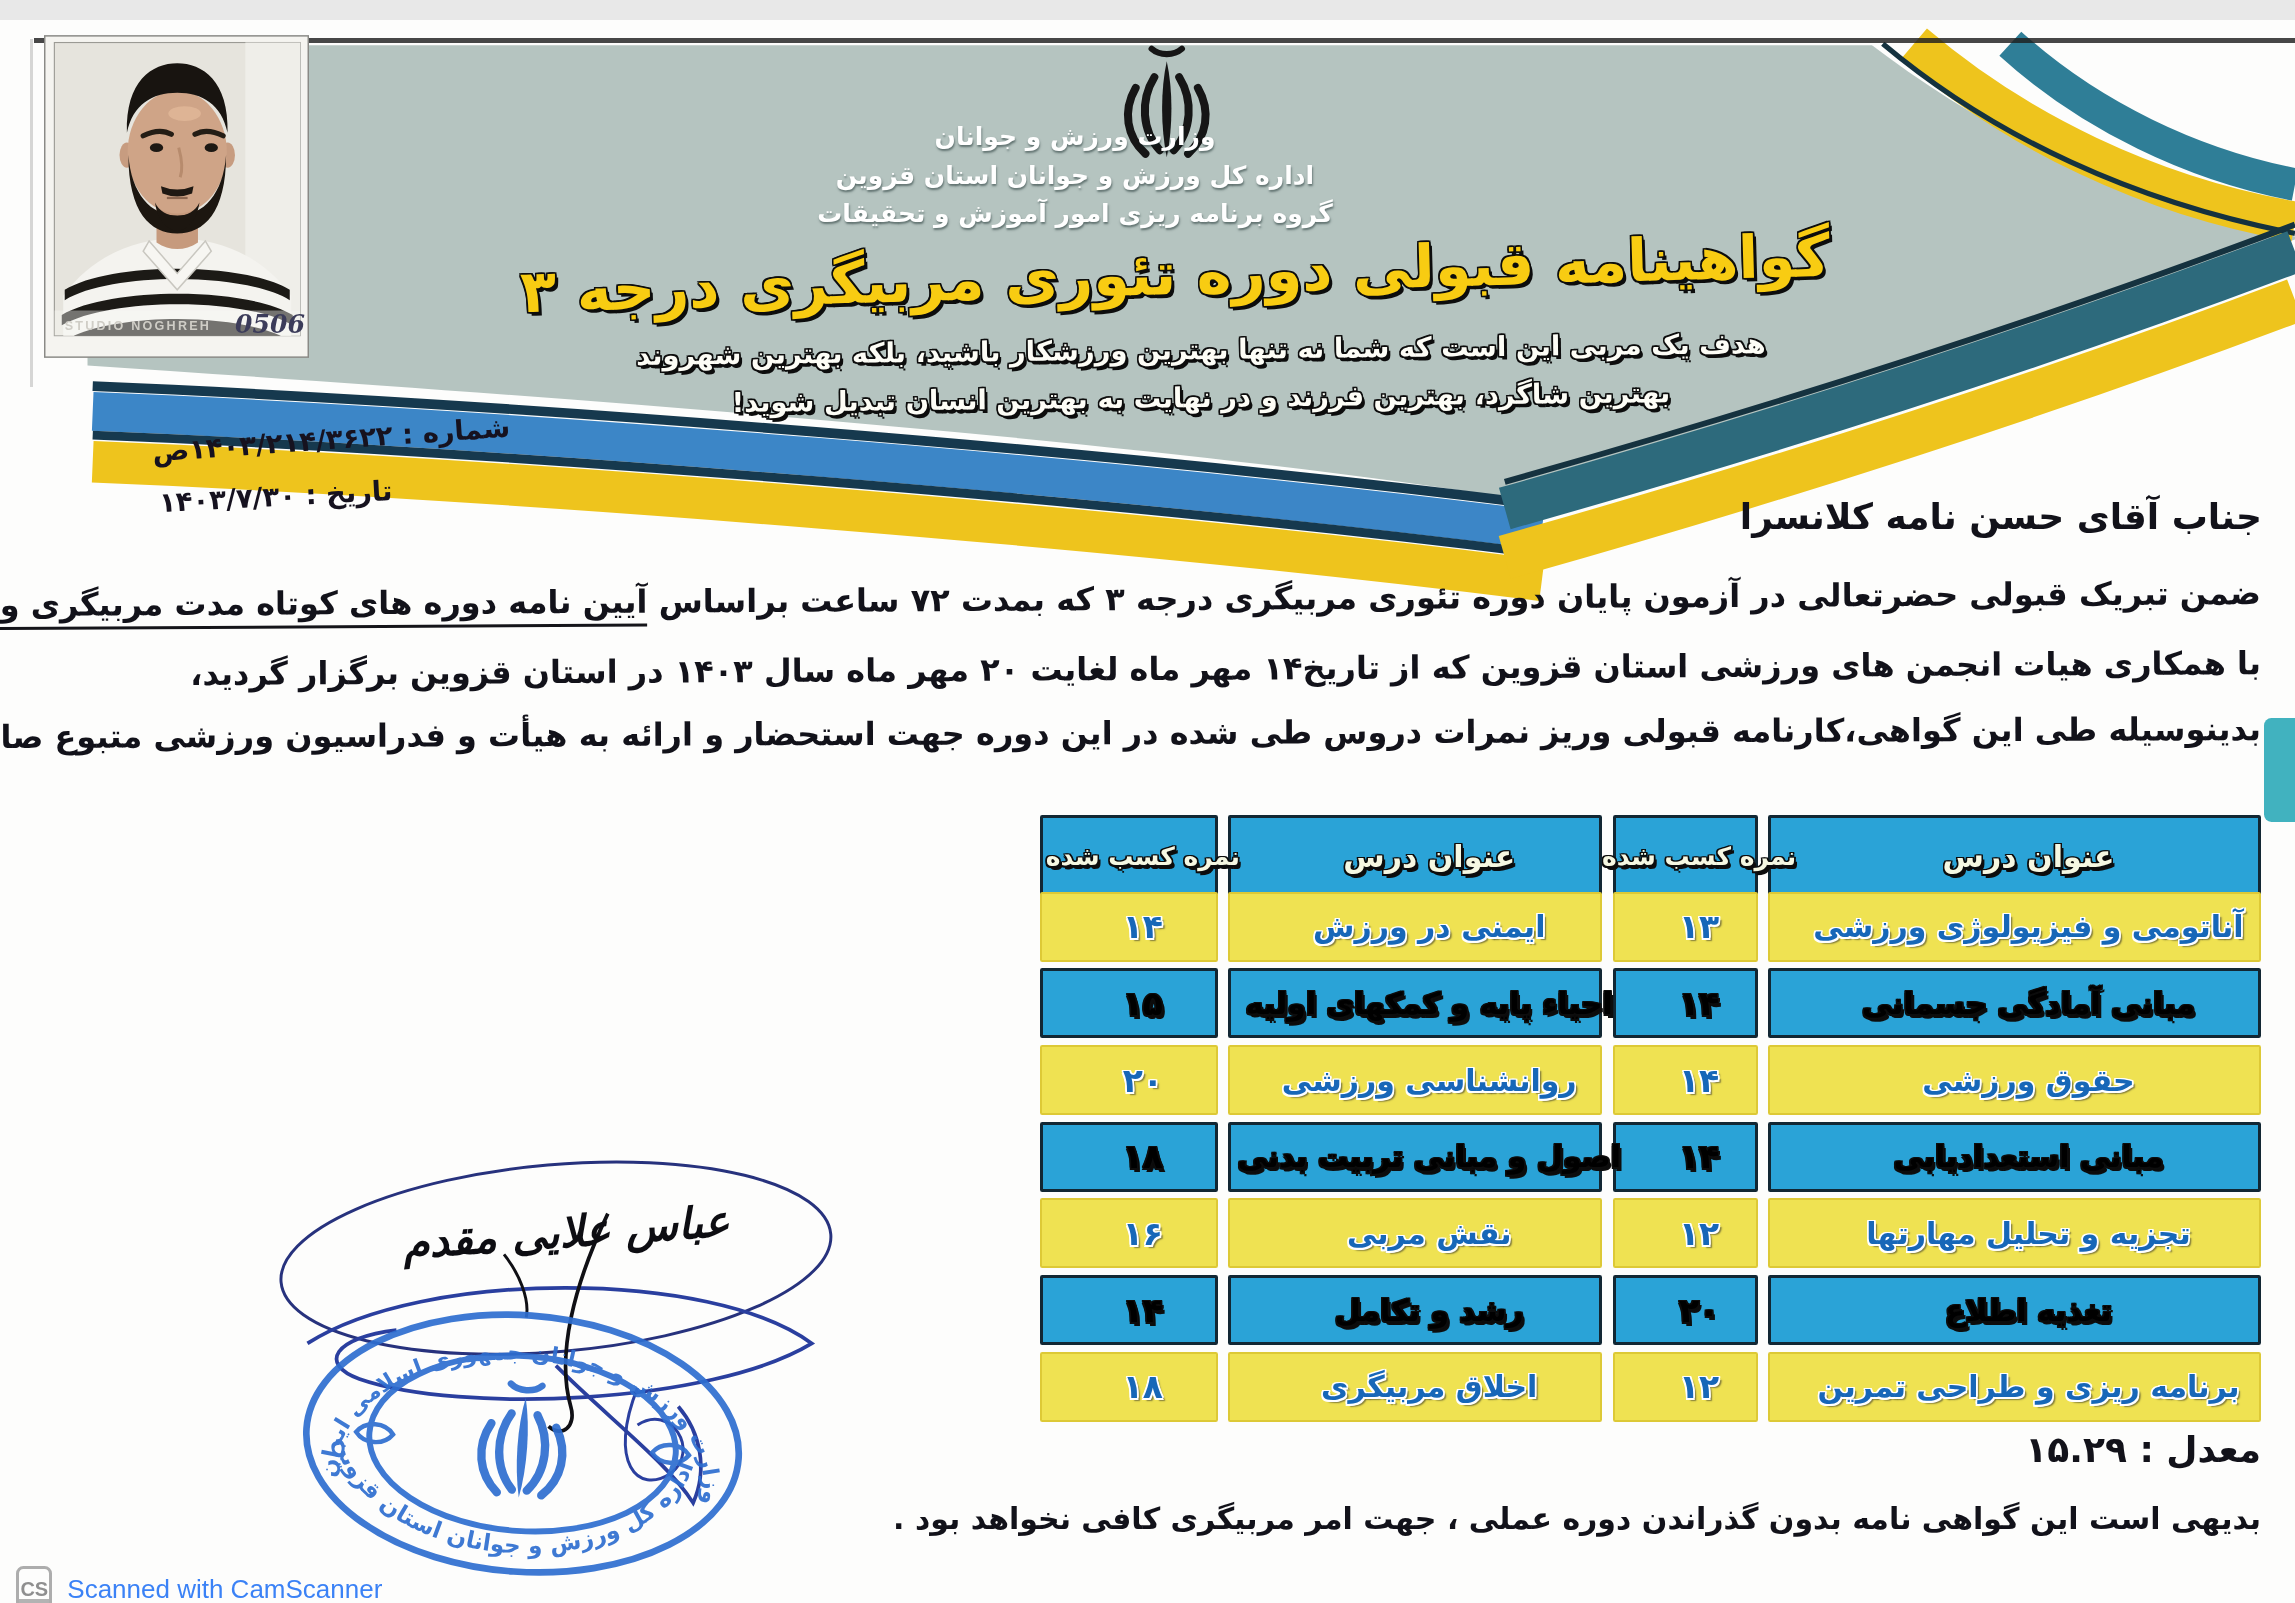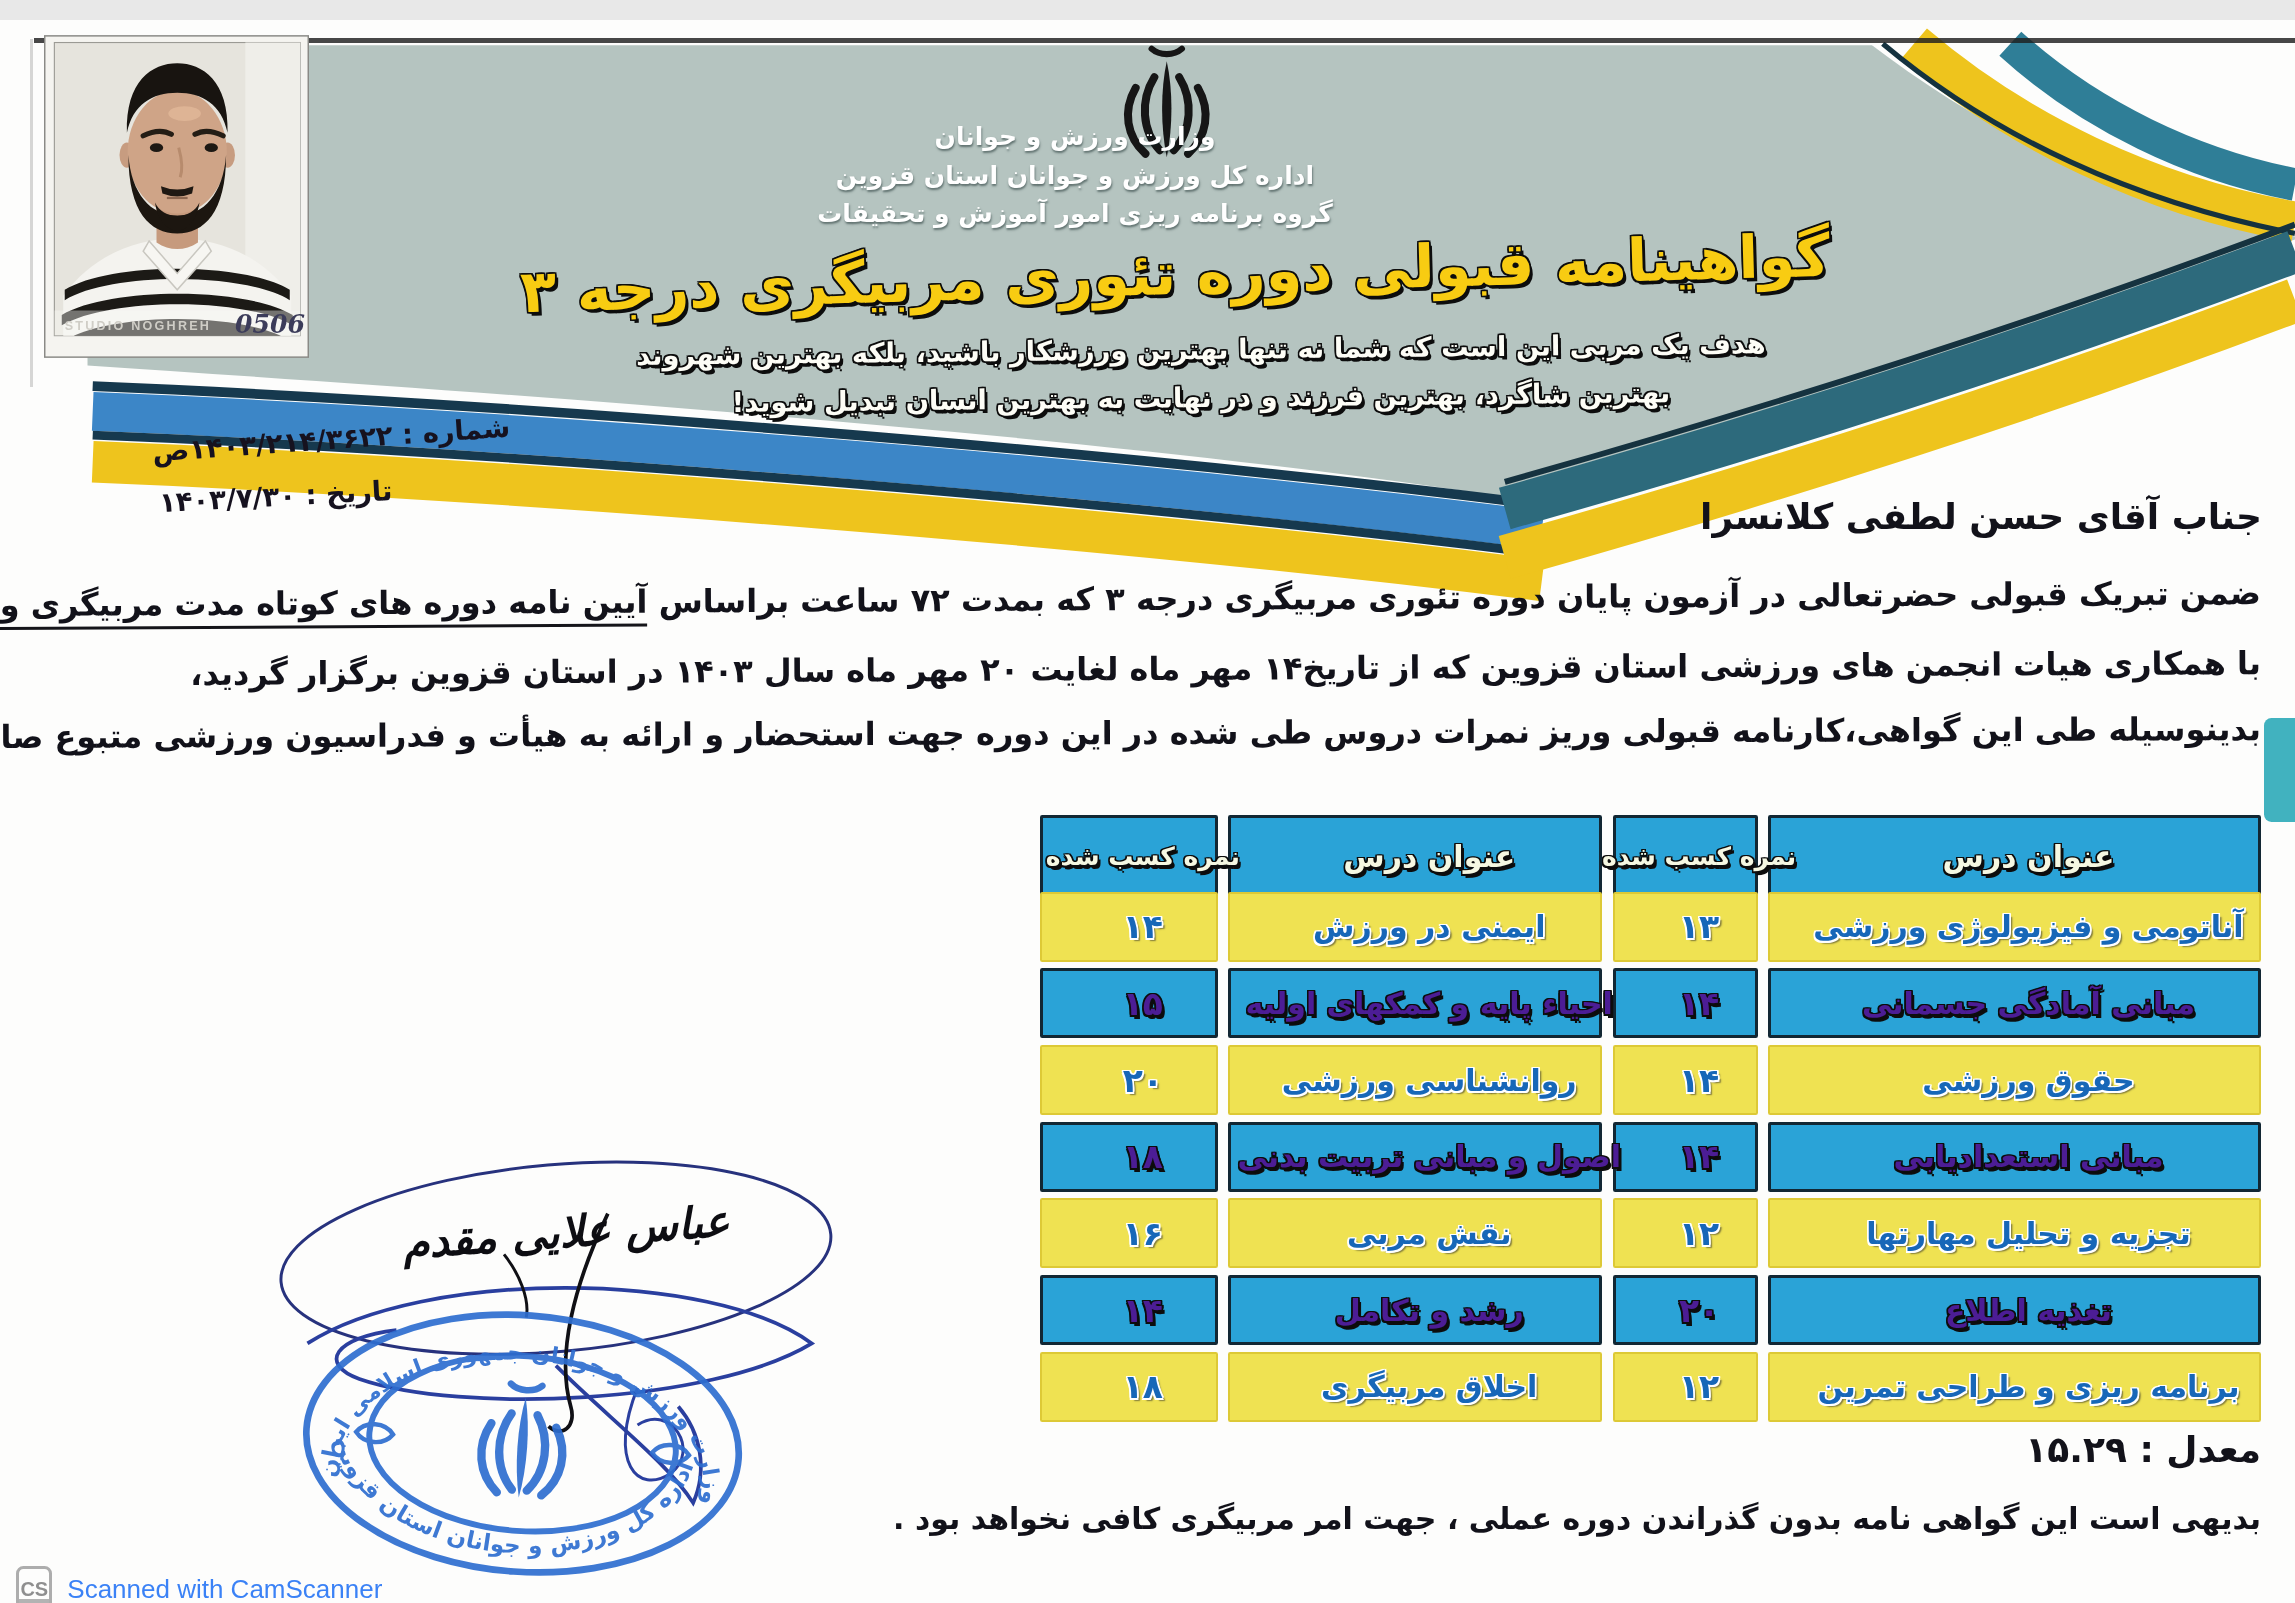--- a/index.html
+++ b/index.html
@@ -15,21 +15,21 @@
   .big-title{font-size:59px;font-weight:800;color:#f8cc12;letter-spacing:1.5px;}
   .motto{font-size:27.4px;font-weight:700;color:#fdfdf6;}
   .bodyline{font-size:32px;line-height:1.45;}
   .uline{border-bottom:3.7px solid #15151a;padding-bottom:3px;}
   
   #scores{display:grid;direction:rtl;grid-template-columns:493px 145px 374px 178px;
           column-gap:10.4px;row-gap:6.7px;grid-auto-rows:70px;}
   #scores .cell{display:flex;align-items:center;justify-content:center;border-radius:2.2px;
                 font-weight:800;padding-left:28px;}
   #scores .hrow{height:77px;}
-  .tb{background:#2aa3d7;border:3px solid #122733;color:#4c1d95;font-size:30px;}
+  .tb{background:#2aa3d7;border:3px solid #122733;color:#000000;font-size:30px;}
   .th{background:#2aa3d7;border:3px solid #122733;color:#f6f8e2;font-size:30px;}
   .ty{background:#efe252;border:2.2px solid #ddc936;color:#1767b8;font-size:30px;}
   .score-cell{font-size:33px;}
   
   .cs-box{width:36px;height:46px;border:3.7px solid #adadad;border-radius:7.4px;position:relative;
           display:flex;align-items:center;justify-content:center;box-sizing:border-box;}
   .cs-box span{font-family:"Liberation Sans",sans-serif;font-weight:800;font-size:20px;color:#8f8f8f;margin-top:1.5px;}
   .cs-bottom{position:absolute;bottom:0;left:0;right:0;height:9.6px;background:#b3b3b3;border-radius:0 0 3.7px 3.7px;}
   .cs-text{font-family:"Liberation Sans",sans-serif;font-size:26px;color:#3b82f6;}
 </style>
@@ -126,21 +126,21 @@
 
   <div class="abs fa" style="left:152px;top:404px;font-size:27.4px;transform:rotate(-4deg);color:#16121f;">
     <span>شماره :</span>
     <span>۱۴۰۳/۲۱۴/۳۶۲۲ص</span>
   </div>
   <div class="abs fa" style="left:159px;top:461px;font-size:27.4px;transform:rotate(-3deg);color:#16121f;">
     <span>تاریخ :</span>
     <span>۱۴۰۳/۷/۳۰</span>
   </div>
 
-  <div class="abs fa" style="right:33px;top:476px;font-size:36px;">جناب آقای حسن لطفی کلانسرا</div>
+  <div class="abs fa" style="right:33px;top:476px;font-size:36px;">جناب آقای حسن نامه کلانسرا</div>
 
   <div class="abs fa bodyline" style="right:34px;left:30px;top:556px;text-align:right;transform:rotate(-0.3deg);">
     <span>ضمن تبریک قبولی حضرتعالی در آزمون پایان دوره تئوری مربیگری درجه ۳ که بمدت ۷۲ ساعت براساس </span><span class="uline">آیین نامه دوره های کوتاه مدت مربیگری وزارت ورزش و جوانان</span>
   </div>
   <div class="abs fa bodyline" style="right:34px;left:30px;top:626px;text-align:right;transform:rotate(-0.3deg);">با همکاری هیات انجمن های ورزشی استان قزوین که از تاریخ۱۴ مهر ماه لغایت ۲۰ مهر ماه سال ۱۴۰۳ در استان قزوین برگزار گردید،</div>
   <div class="abs fa bodyline" style="right:34px;left:30px;top:690px;text-align:right;transform:rotate(-0.2deg);">بدینوسیله طی این گواهی،کارنامه قبولی وریز نمرات دروس طی شده در این دوره جهت استحضار و ارائه به هیأت و فدراسیون ورزشی متبوع صادر می گردد.</div>
 
   <div id="scores" class="abs" style="right:34px;top:795px;width:1221px;">
     <div class="cell th hrow outline-dark fa">عنوان درس</div>
     <div class="cell th hrow outline-dark fa" style="font-size:25px;">نمره کسب شده</div>

